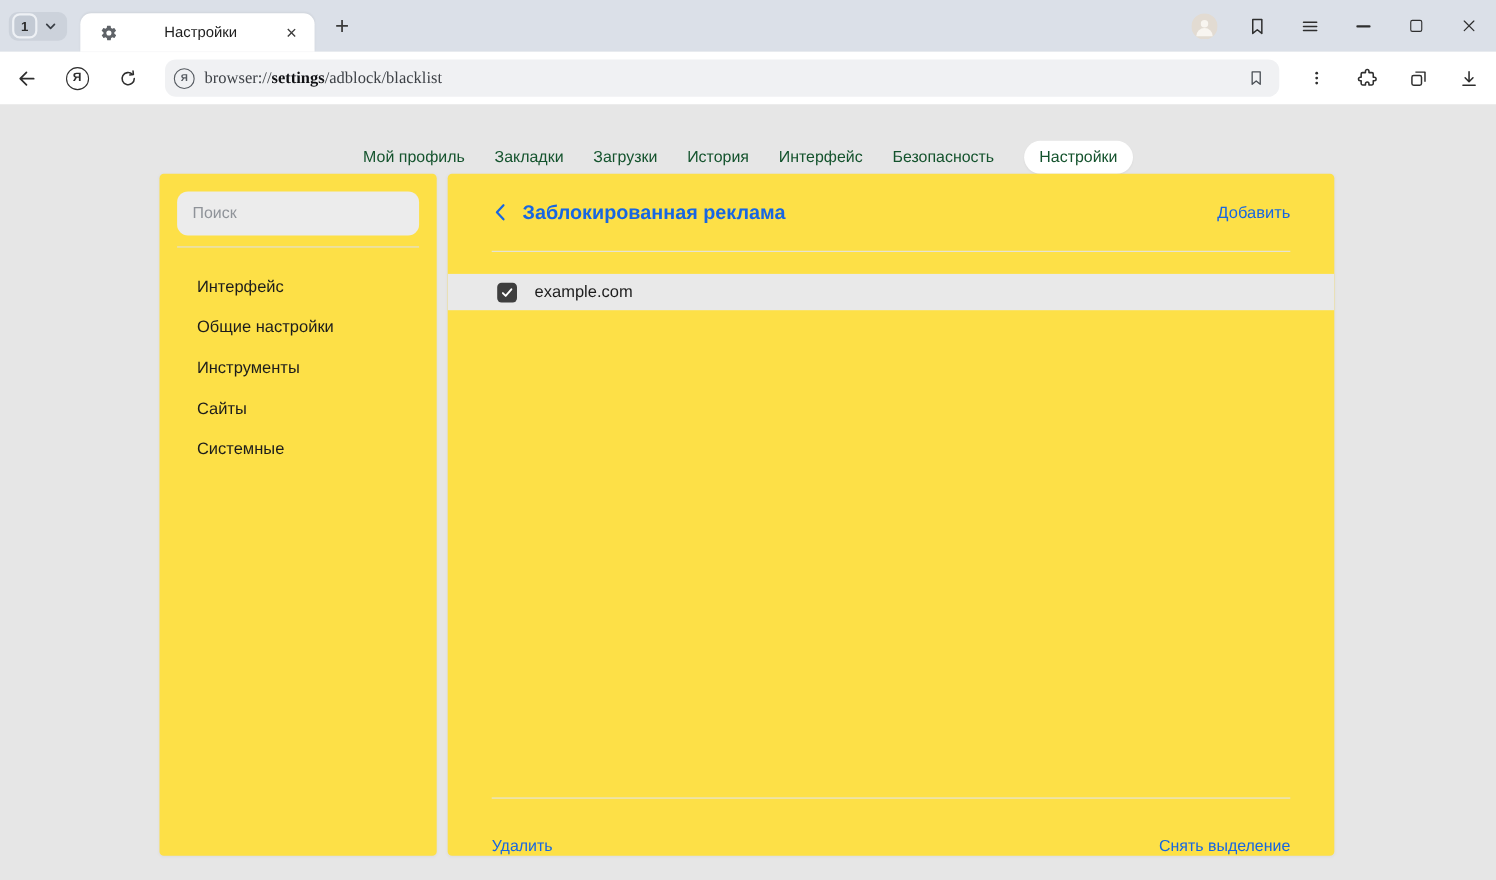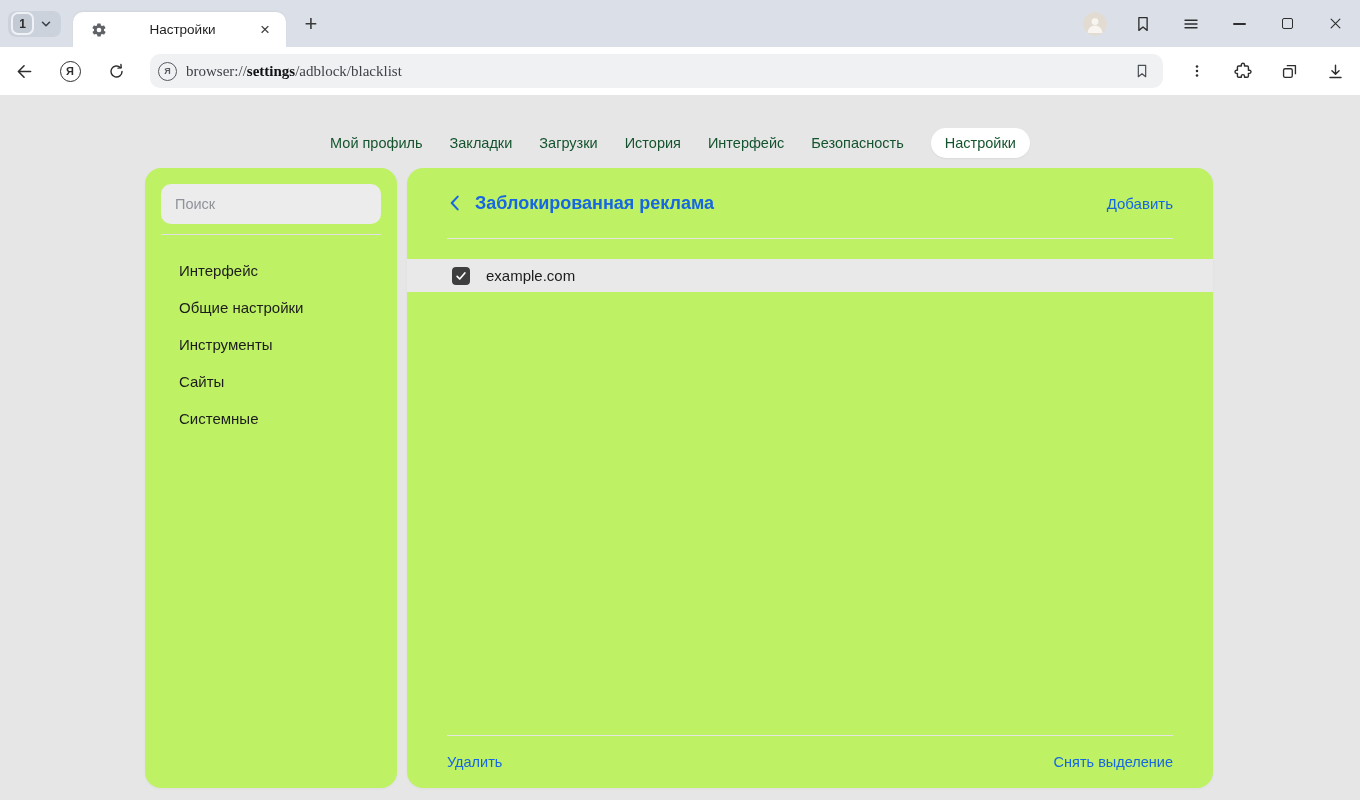--- a/index.html
+++ b/index.html
@@ -45,21 +45,21 @@
   .url { font-size:15px; color:#3e4247; white-space:nowrap;font-family:Liberation Serif, serif; }
   .url b { font-weight:700; color:#101114; }
   .ab-bookmark { margin-left:auto; width:26px; height:26px; display:flex; align-items:center; justify-content:center; border-radius:6px; }
 
   
   .content { position:relative; height:705px; background:#e6e6e6; }
   .nav { position:absolute; top:33px; left:0; right:0; display:flex; justify-content:center; align-items:center; gap:27px; }
   .nav-item { font-size:14.5px; color:#14532d; padding:7px 0; white-space:nowrap; cursor:default; }
   .nav-item.active { background:#ffffff; padding:7px 14px; border-radius:17px; box-shadow:0 1px 2px rgba(0,0,0,.05); }
 
-  .card { position:absolute; top:73px; background:#bef264; border-radius:16px; box-shadow:0 1px 3px rgba(0,0,0,.04); box-sizing:border-box; }
+  .card { position:absolute; top:63px; background:#fde047; border-radius:4px; box-shadow:0 1px 3px rgba(0,0,0,.04); box-sizing:border-box; }
   .sidebar-card { left:145px; width:252px; height:620px; }
   .main-card { left:407px; width:806px; height:620px; display:flex; flex-direction:column; overflow:hidden; }
 
   .search-wrap { padding:16px 16px 0; }
   .search-input {
     width:100%; height:40px; box-sizing:border-box; border:none; outline:none;
     background:#ececec; border-radius:10px; padding:0 14px;
     font-family:inherit; font-size:14.5px; color:#1f1f1f;
   }
   .search-input::placeholder { color:#8f9399; }
@@ -69,21 +69,21 @@
 
   .panel-header { height:70px; display:flex; align-items:center; padding:0 40px; flex:0 0 auto; }
   .back-chevron { width:14px; height:18px; display:flex; align-items:center; justify-content:center; margin-right:14px; }
   .panel-title { font-size:18px; font-weight:700; color:#1766e2; white-space:nowrap; }
   .panel-add { margin-left:auto; font-size:15px; color:#1766e2; white-space:nowrap; cursor:default; }
   .panel-divider { height:1px; background:#e4e4e4; margin:0 40px; flex:0 0 auto; }
   .panel-list { flex:1 1 auto; padding-top:20px;text-align:center; }
   .row { height:33px; background:#e9e9e9; display:flex; align-items:center; padding-left:45px; }
   .checkbox { width:18px; height:18px; border-radius:4px; background:#3e3e3e; display:flex; align-items:center; justify-content:center; flex:0 0 auto; }
   .row-label { margin-left:16px; font-size:15px; color:#1c1c1c; }
-  .panel-footer { height:52px; flex:0 0 auto; display:flex; align-items:center; justify-content:space-between; padding:0 40px; }
+  .panel-footer { height:52px; flex:0 0 auto; display:flex; align-items:flex-end; justify-content:space-between; padding:0 40px; }
   .footer-link { font-size:14.5px; color:#1766e2; white-space:nowrap; cursor:default; }
 </style>
 </head>
 <body>
 
 <div class="stage">
 
   <div class="tabbar">
     <div class="tabgroup">
       <span class="tabgroup-num">1</span>

